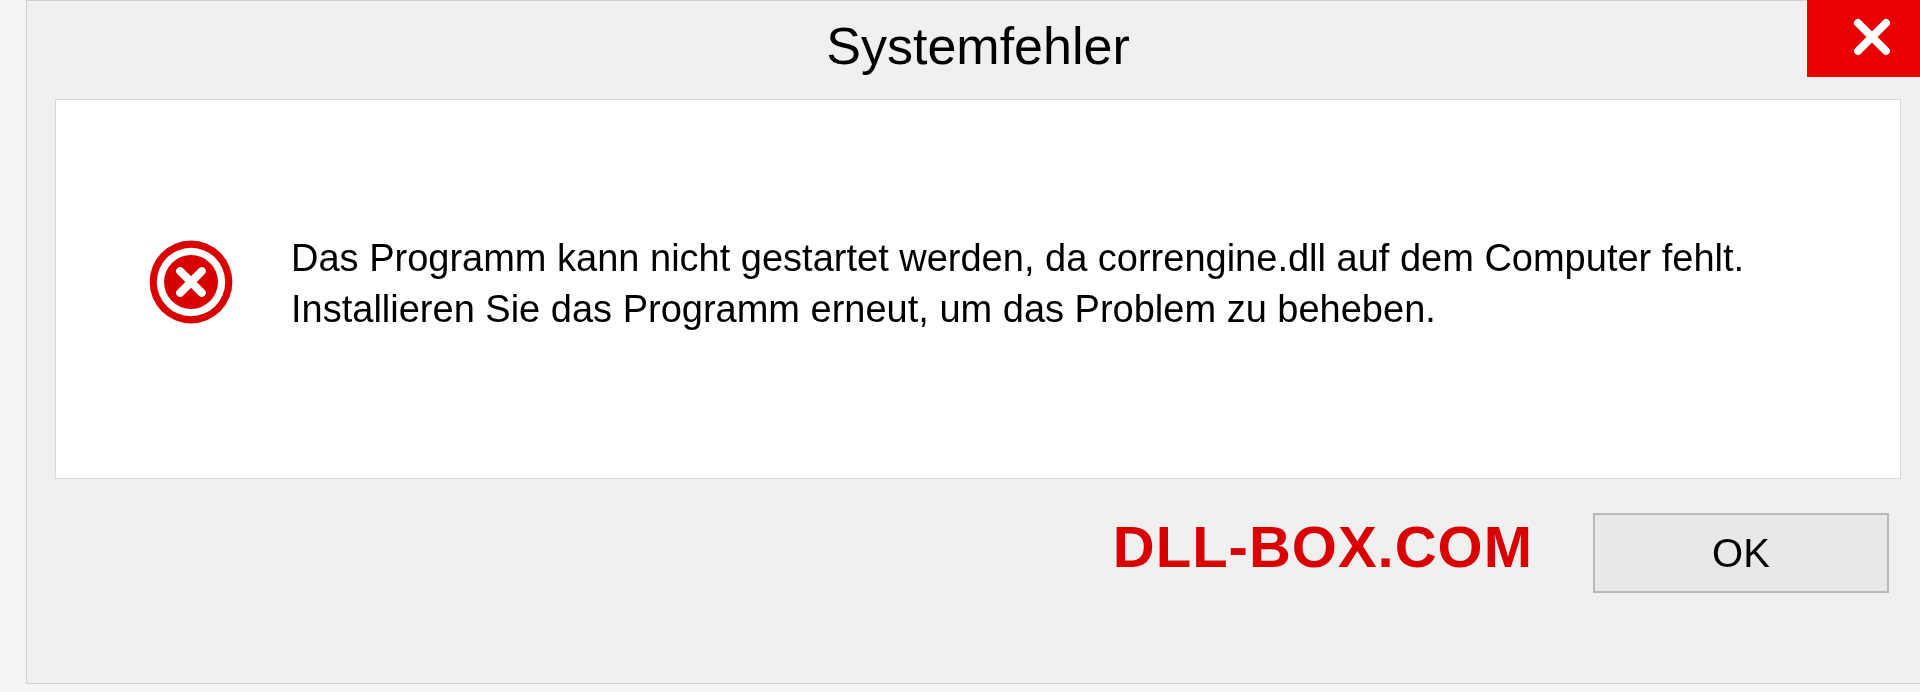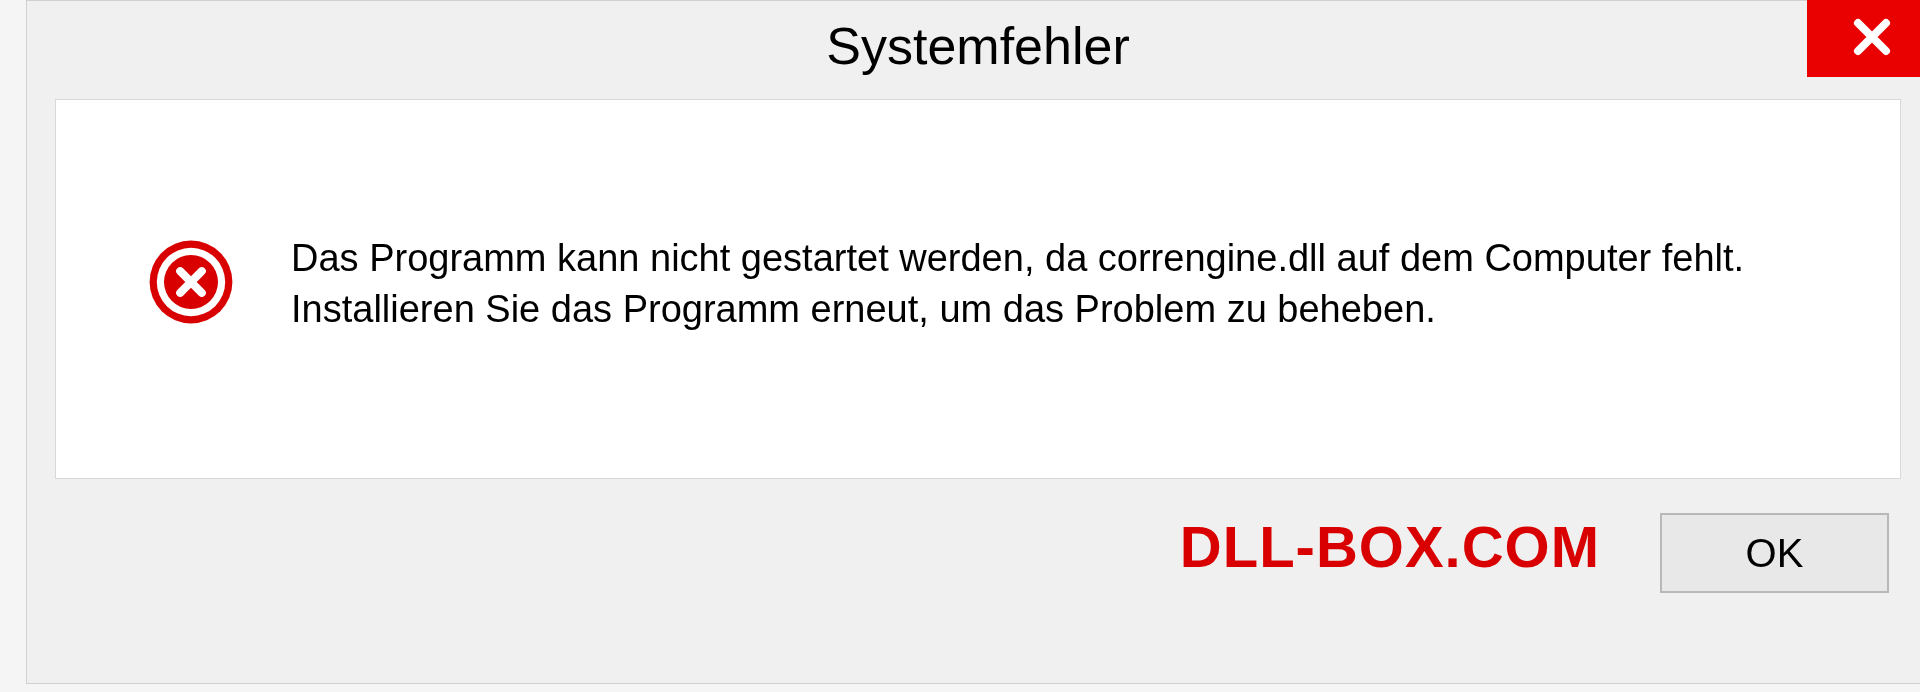--- a/index.html
+++ b/index.html
@@ -91,21 +91,21 @@
     }
     .watermark {
       font-size: 58px;
       font-weight: 800;
       color: #d80000;
       letter-spacing: 1px;
       margin-right: 60px;
       font-family: Arial, sans-serif;
     }
     .ok-btn {
-      width: 229px;
+      width: 296px;
       height: 80px;
       background: #e8e8e8;
       border: 2px solid #b8b8b8;
       font-size: 40px;
       color: #000;
       cursor: pointer;
       font-family: inherit;
       display: flex;
       align-items: center;
       justify-content: center;

